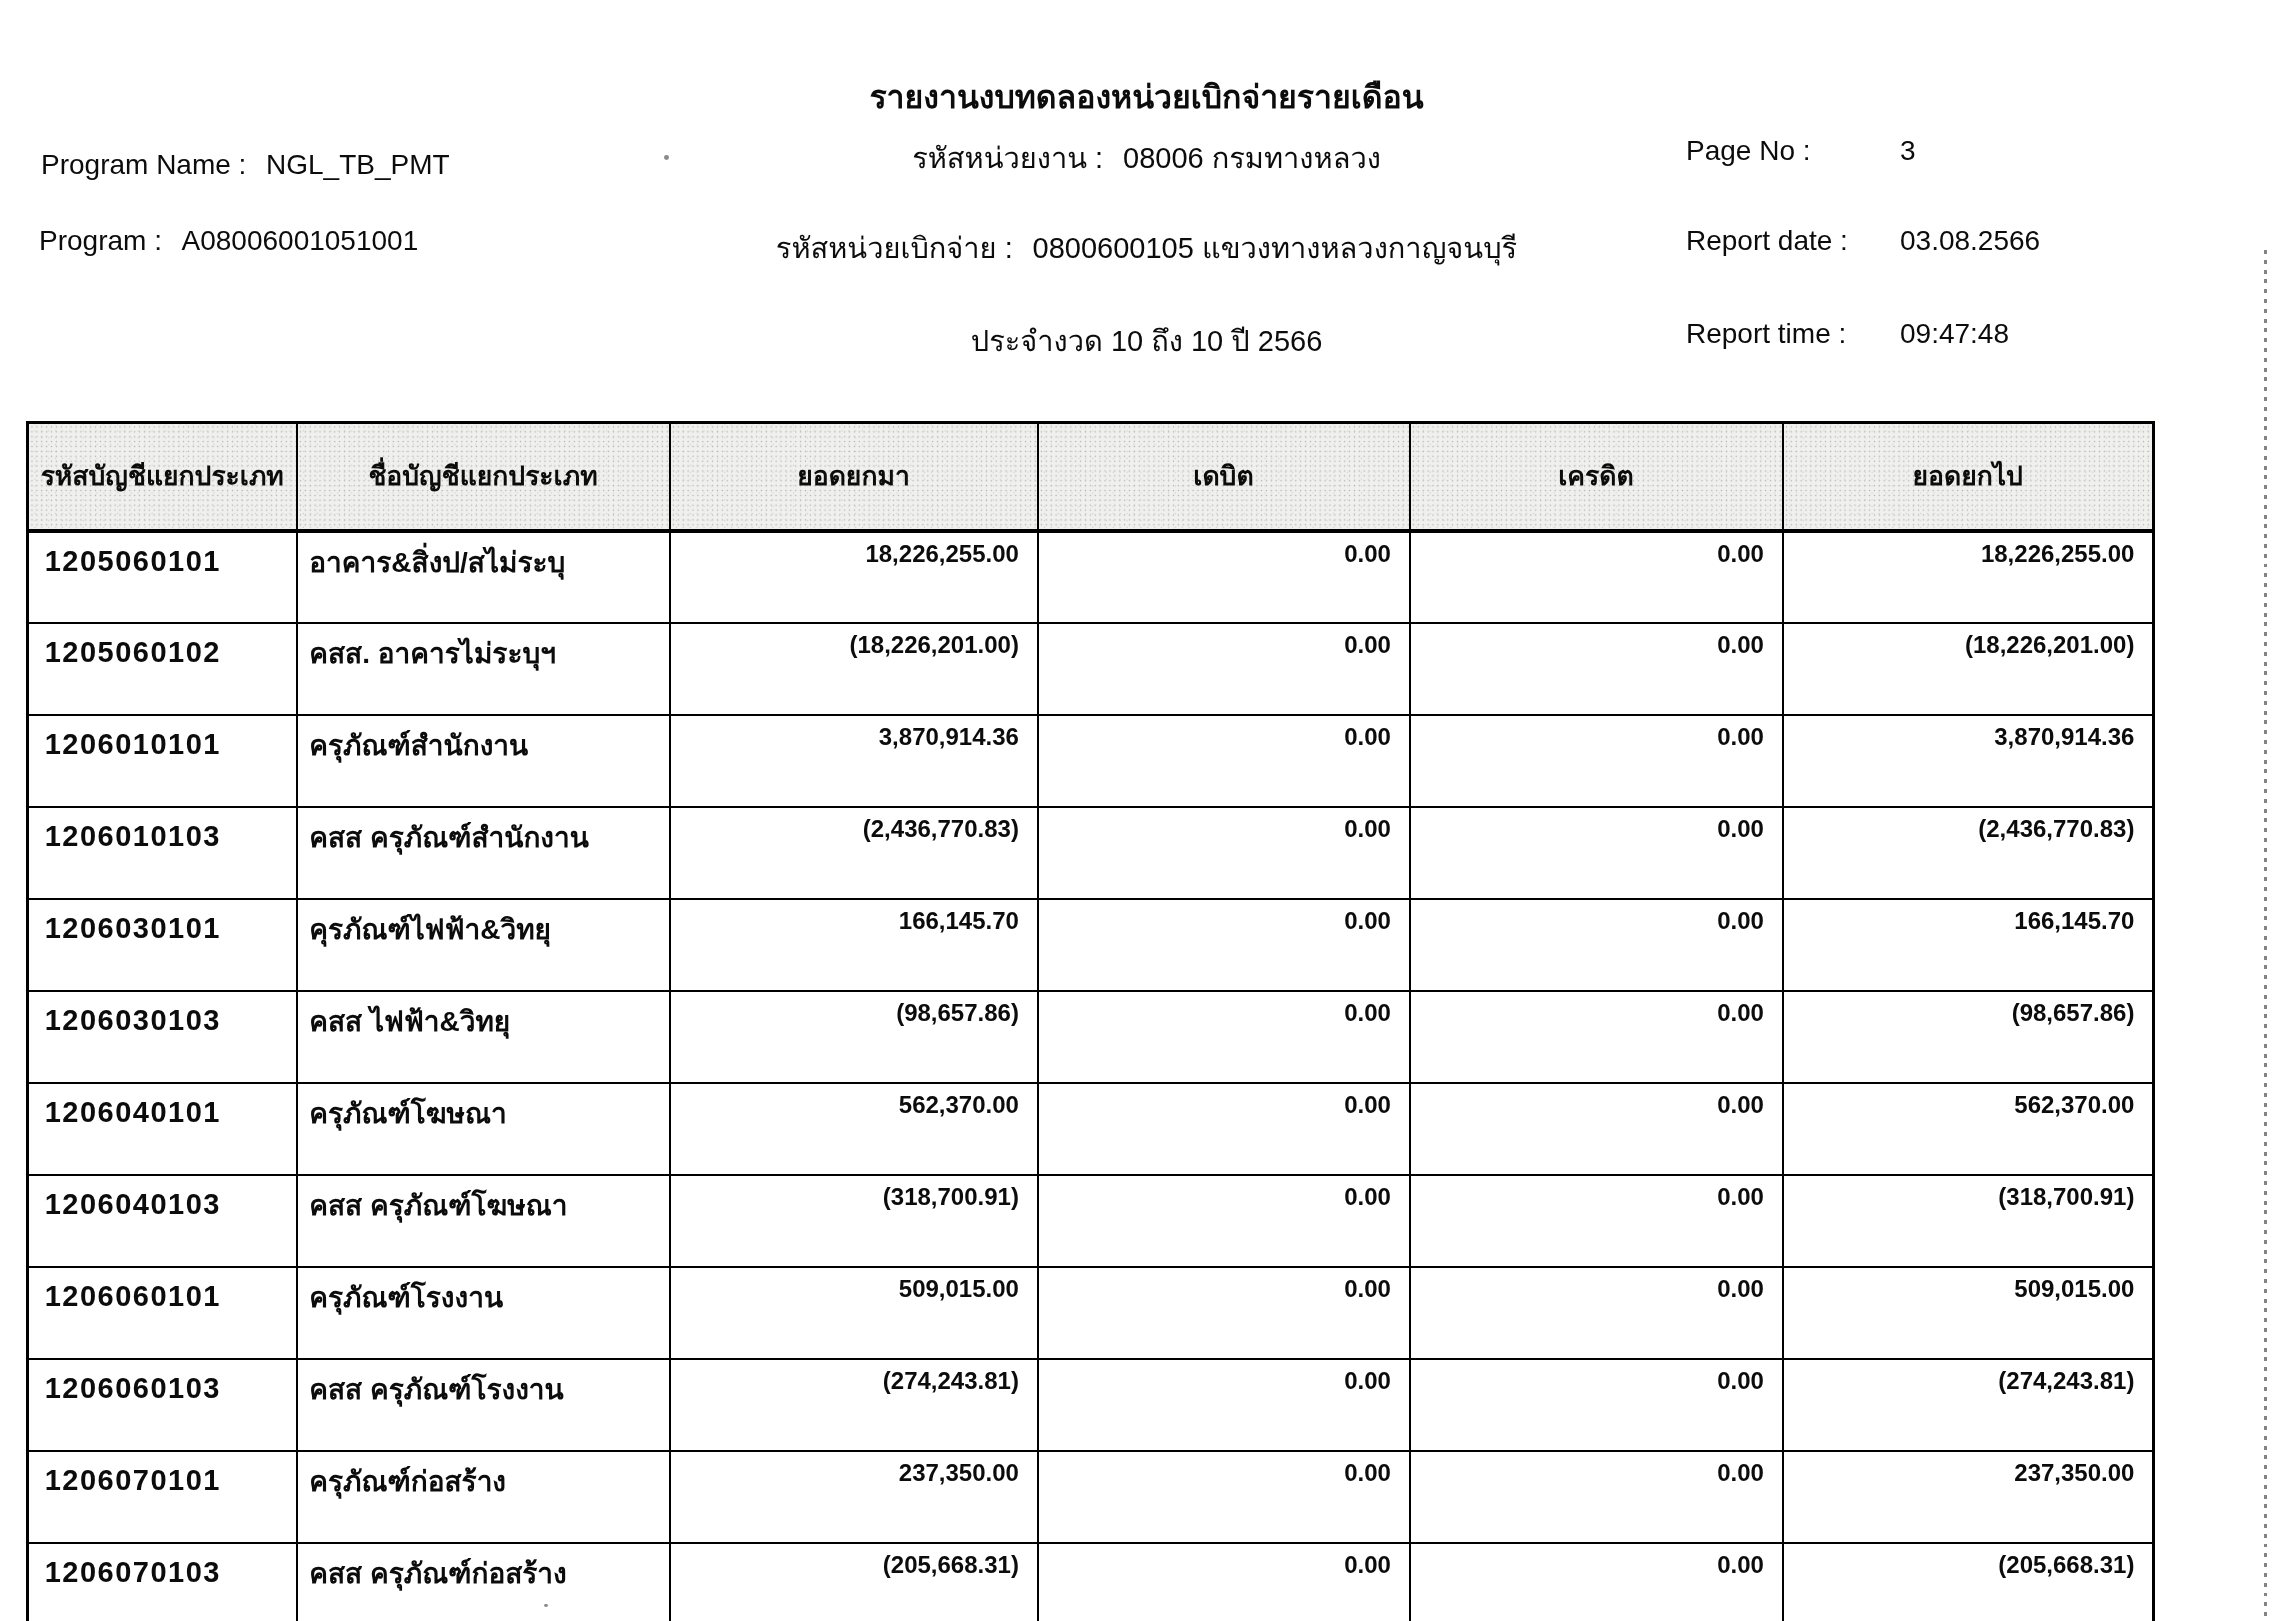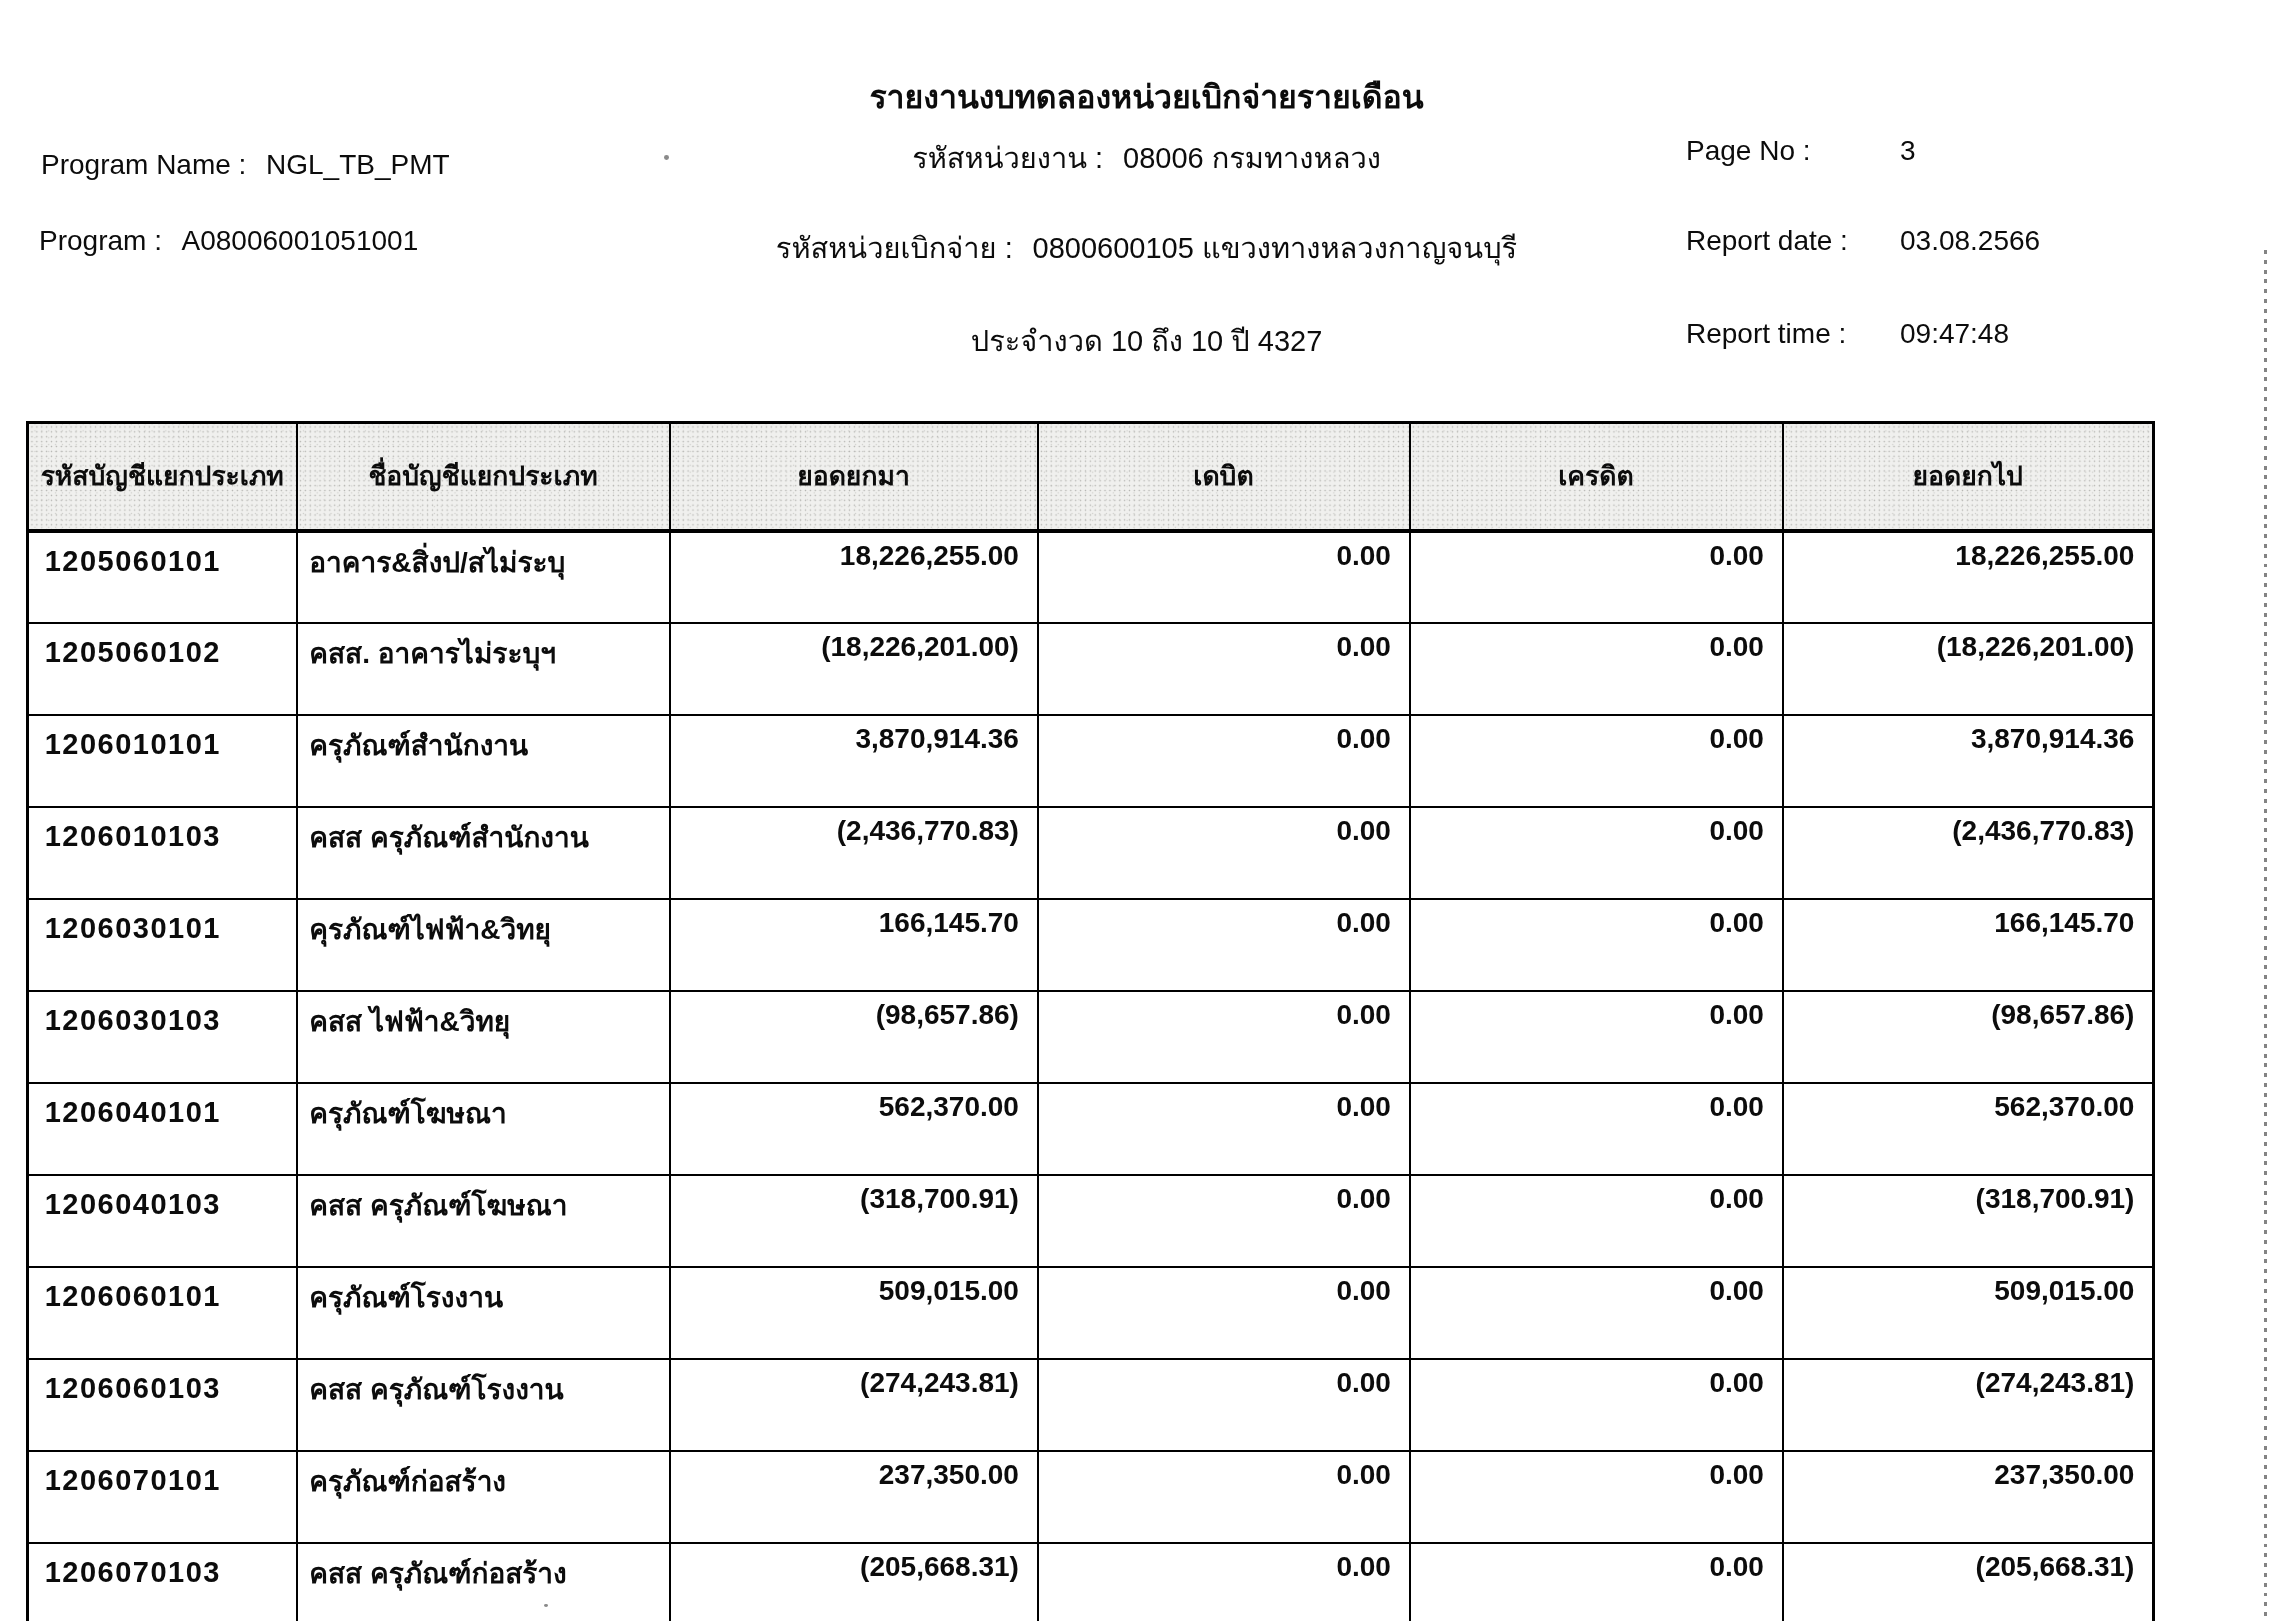--- a/index.html
+++ b/index.html
@@ -52,21 +52,21 @@
     background-color:#f0f0ee;
     background-image:
       radial-gradient(circle,#b5b5b2 0.9px,transparent 1px),
       radial-gradient(circle,#cfcfcc 0.9px,transparent 1px);
     background-size:4.9px 4.9px,6.9px 6.9px;
     background-position:0 0,2px 2.9px;
   }
   table.tb tbody tr{height:92px;font-weight:bold;}
   td.c-code{font-size:29px;padding:12.7px 0 0 15.7px;letter-spacing:1.5px;text-align:left;}
   td.c-name{font-size:28px;padding:7.8px 0 0 11.8px;text-align:left;}
-  td.c-num{font-size:28px;padding:7.8px 17.6px 0 0;text-align:right;}
+  td.c-num{font-size:24px;padding:7.8px 17.6px 0 0;text-align:right;}
 
   .edge-dots{
     left:2264px;top:250px;width:2.9px;height:1367px;
     background:repeating-linear-gradient(to bottom,#5a5a5a 0 3.9px,transparent 3.9px 9.8px);
     opacity:.75;
   }
   .speck{background:#8a8a8a;border-radius:50%;}
 </style>
 </head>
 <body>
@@ -83,21 +83,21 @@
 </div>
 
 <div class="abs hdr-center" style="top:135px;text-align:center;">
   <span class="hdr-label">รหัสหน่วยงาน :</span>
   <span class="hdr-value">08006 กรมทางหลวง</span>
 </div>
 <div class="abs hdr-center" style="top:225px;">
   <span class="hdr-label">รหัสหน่วยเบิกจ่าย :</span>
   <span class="hdr-value">0800600105 แขวงทางหลวงกาญจนบุรี</span>
 </div>
-<div class="abs hdr-center" style="top:318px;">ประจำงวด 10 ถึง 10 ปี 4327</div>
+<div class="abs hdr-center" style="top:318px;">ประจำงวด 10 ถึง 10 ปี 2566</div>
 
 <div class="abs hdr-line right-label" style="top:135px;">Page No :</div>
 <div class="abs hdr-line right-value" style="top:135px;">3</div>
 <div class="abs hdr-line right-label" style="top:225px;">Report date :</div>
 <div class="abs hdr-line right-value" style="top:225px;">03.08.2566</div>
 <div class="abs hdr-line right-label" style="top:318px;">Report time :</div>
 <div class="abs hdr-line right-value" style="top:318px;">09:47:48</div>
 
 <table class="tb">
   <colgroup>

